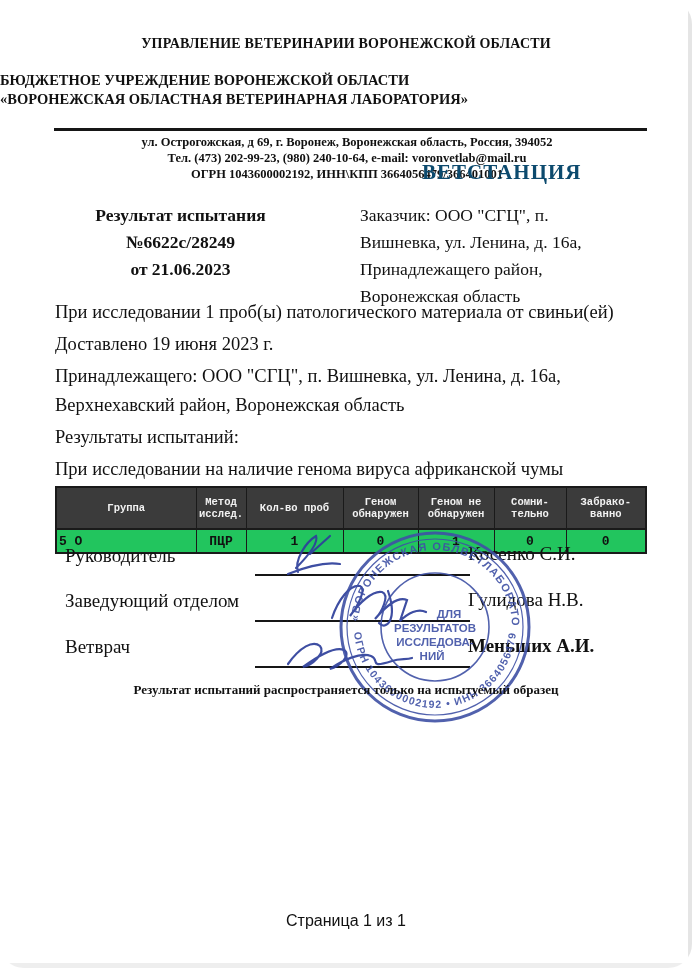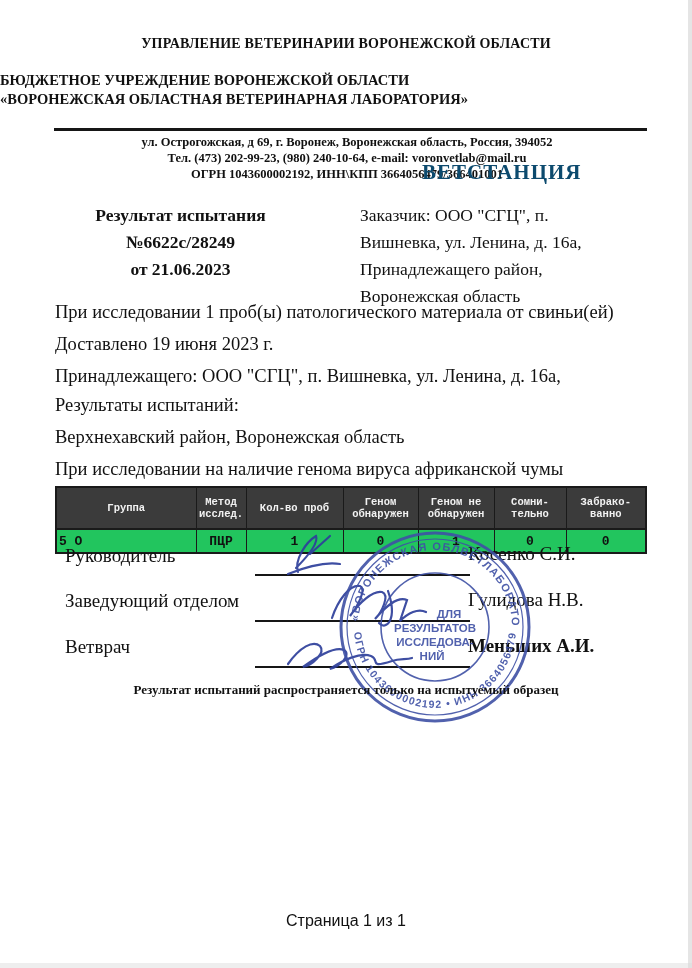--- a/index.html
+++ b/index.html
@@ -3,20 +3,21 @@
 <meta charset="utf-8">
 <style>
   html,body{margin:0;padding:0;background:#ffffff;}
   .page{
     position:relative;
     width:692px;height:968px;
     background:#ffffff;
     font-family:"Liberation Serif", serif;
     color:#111;
     overflow:hidden;
+    border-radius:24px;
   }
   .scan-edge-right{position:absolute;top:0;right:0;width:4px;height:100%;background:#cfcfcf;opacity:.55;}
   .scan-edge-bottom{position:absolute;left:0;bottom:0;width:100%;height:5px;background:#d9d9d9;opacity:.45;}
 
   .hdr1{position:absolute;top:36px;left:0;width:100%;text-align:center;font-weight:bold;font-size:14px;letter-spacing:.2px;}
   .hdr2{position:absolute;top:71px;left:0;width:100%;text-align:left;font-weight:bold;font-size:14.5px;line-height:19px;}
   .rule{position:absolute;top:128px;left:54px;width:593px;height:3px;background:#161616;}
   .addr{position:absolute;top:134px;left:1px;width:100%;text-align:center;font-weight:bold;font-size:12.5px;line-height:16px;}
 
   .vetstation{
@@ -86,22 +87,22 @@
     <div>Заказчик: ООО "СГЦ", п.</div>
     <div>Вишневка, ул. Ленина, д. 16а,</div>
     <div>Принадлежащего район,</div>
     <div>Воронежская область</div>
   </div>
 
   <div class="body-text">
     <p class="gap">При исследовании 1 проб(ы) патологического материала от свиньи(ей)</p>
     <p class="gap">Доставлено 19 июня 2023 г.</p>
     <p>Принадлежащего: ООО "СГЦ", п. Вишневка, ул. Ленина, д. 16а,</p>
+    <p class="gap">Верхнехавский район, Воронежская область</p>
     <p class="gap">Результаты испытаний:</p>
-    <p class="gap">Верхнехавский район, Воронежская область</p>
     <p>При исследовании на наличие генома вируса африканской чумы</p>
     <p>свиней установлено:</p>
   </div>
 
   <table class="results">
     <colgroup>
       <col style="width:140px">
         <col style="width:50px">
         <col style="width:97px">
       <col style="width:75px">

